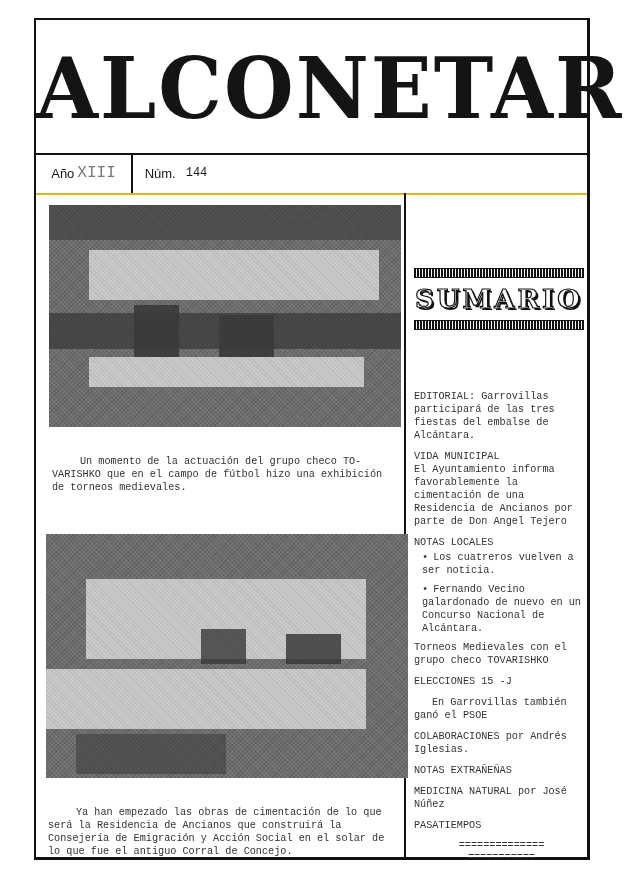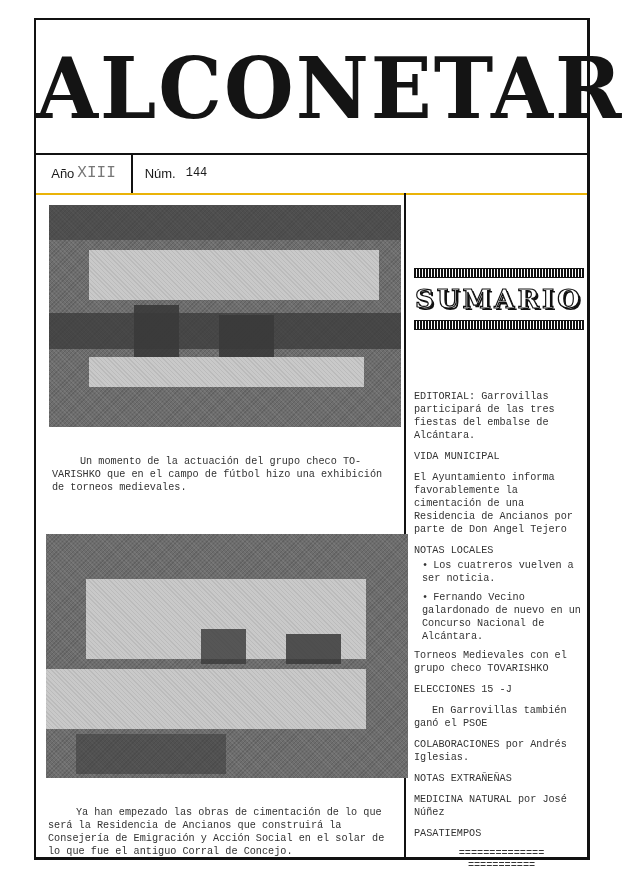--- a/index.html
+++ b/index.html
@@ -96,21 +96,21 @@
   <div class="caption caption2 indent">Ya han empezado las obras de cimentación de lo que será la Residencia de Ancianos que construirá la Consejería de Emigración y Acción Social en el solar de lo que fue el antiguo Corral de Concejo.</div>
 
   <div class="sumario">
     <div class="rule-dotted"></div>
     <div class="sumario-title">SUMARIO</div>
     <div class="rule-dotted"></div>
   </div>
 
   <div class="sumario-list">
     <p>EDITORIAL: Garrovillas participará de las tres fiestas del embalse de Alcántara.</p>
-    <p style="margin-bottom:8px">VIDA MUNICIPAL</p>
+    <p style="margin-bottom:0">VIDA MUNICIPAL</p>
     <p>El Ayuntamiento informa favorablemente la cimentación de una Residencia de Ancianos por parte de Don Angel Tejero</p>
     <p style="margin-bottom:2px">NOTAS LOCALES</p>
     <p class="sub">Los cuatreros vuelven a ser noticia.</p>
     <p class="sub">Fernando Vecino galardonado de nuevo en un Concurso Nacional de Alcántara.</p>
     <p>Torneos Medievales con el grupo checo TOVARISHKO</p>
     <p>ELECCIONES 15 -J</p>
     <p class="indent" style="text-indent:18px">En Garrovillas también ganó el PSOE</p>
     <p>COLABORACIONES por Andrés Iglesias.</p>
     <p>NOTAS EXTRAÑEÑAS</p>
     <p>MEDICINA NATURAL por José Núñez</p>

